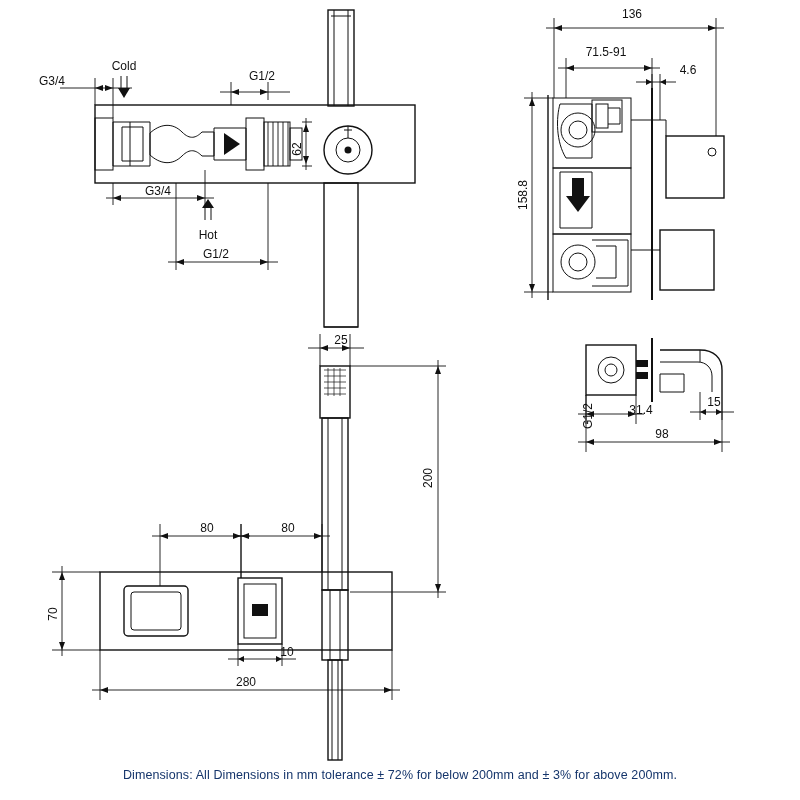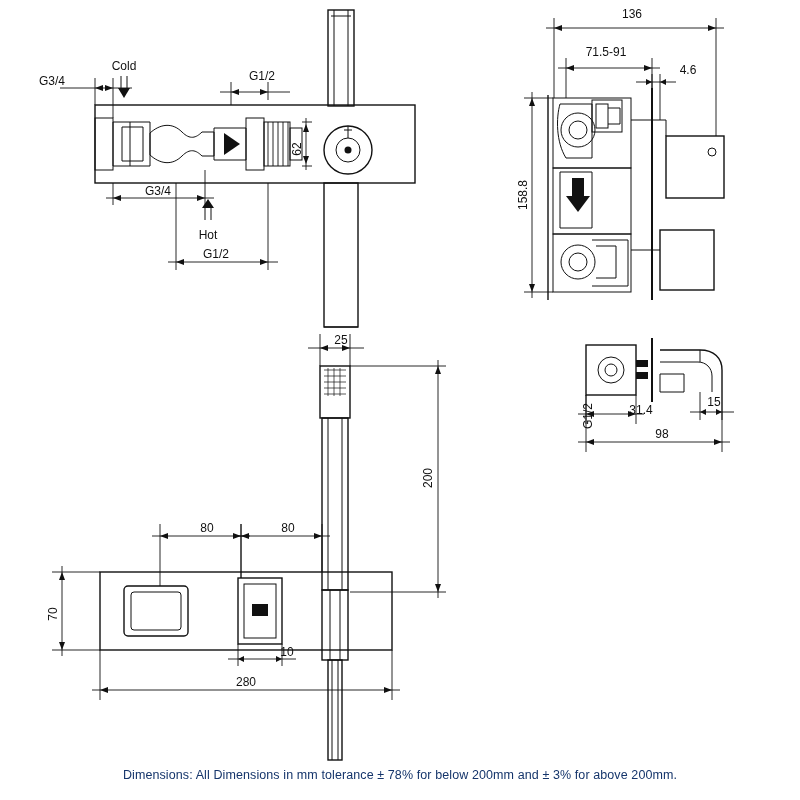--- a/index.html
+++ b/index.html
@@ -375,15 +375,15 @@
         <line x1="392" y1="650" x2="392" y2="700"></line>
         <line x1="92" y1="690" x2="400" y2="690"></line>
       </g>
       <path class="fillblk" d="M100 690 L108 687 L108 693 Z"></path>
       <path class="fillblk" d="M392 690 L384 687 L384 693 Z"></path>
       <text class="dimtext" x="246" y="686" text-anchor="middle">280</text>
     </g>
 
   </svg>
 
-  <div class="caption">Dimensions: All Dimensions in mm tolerance ± 78% for below 200mm and ± 3% for above 200mm.</div>
+  <div class="caption">Dimensions: All Dimensions in mm tolerance ± 72% for below 200mm and ± 3% for above 200mm.</div>
 
 </div>
 
 </body></html>

